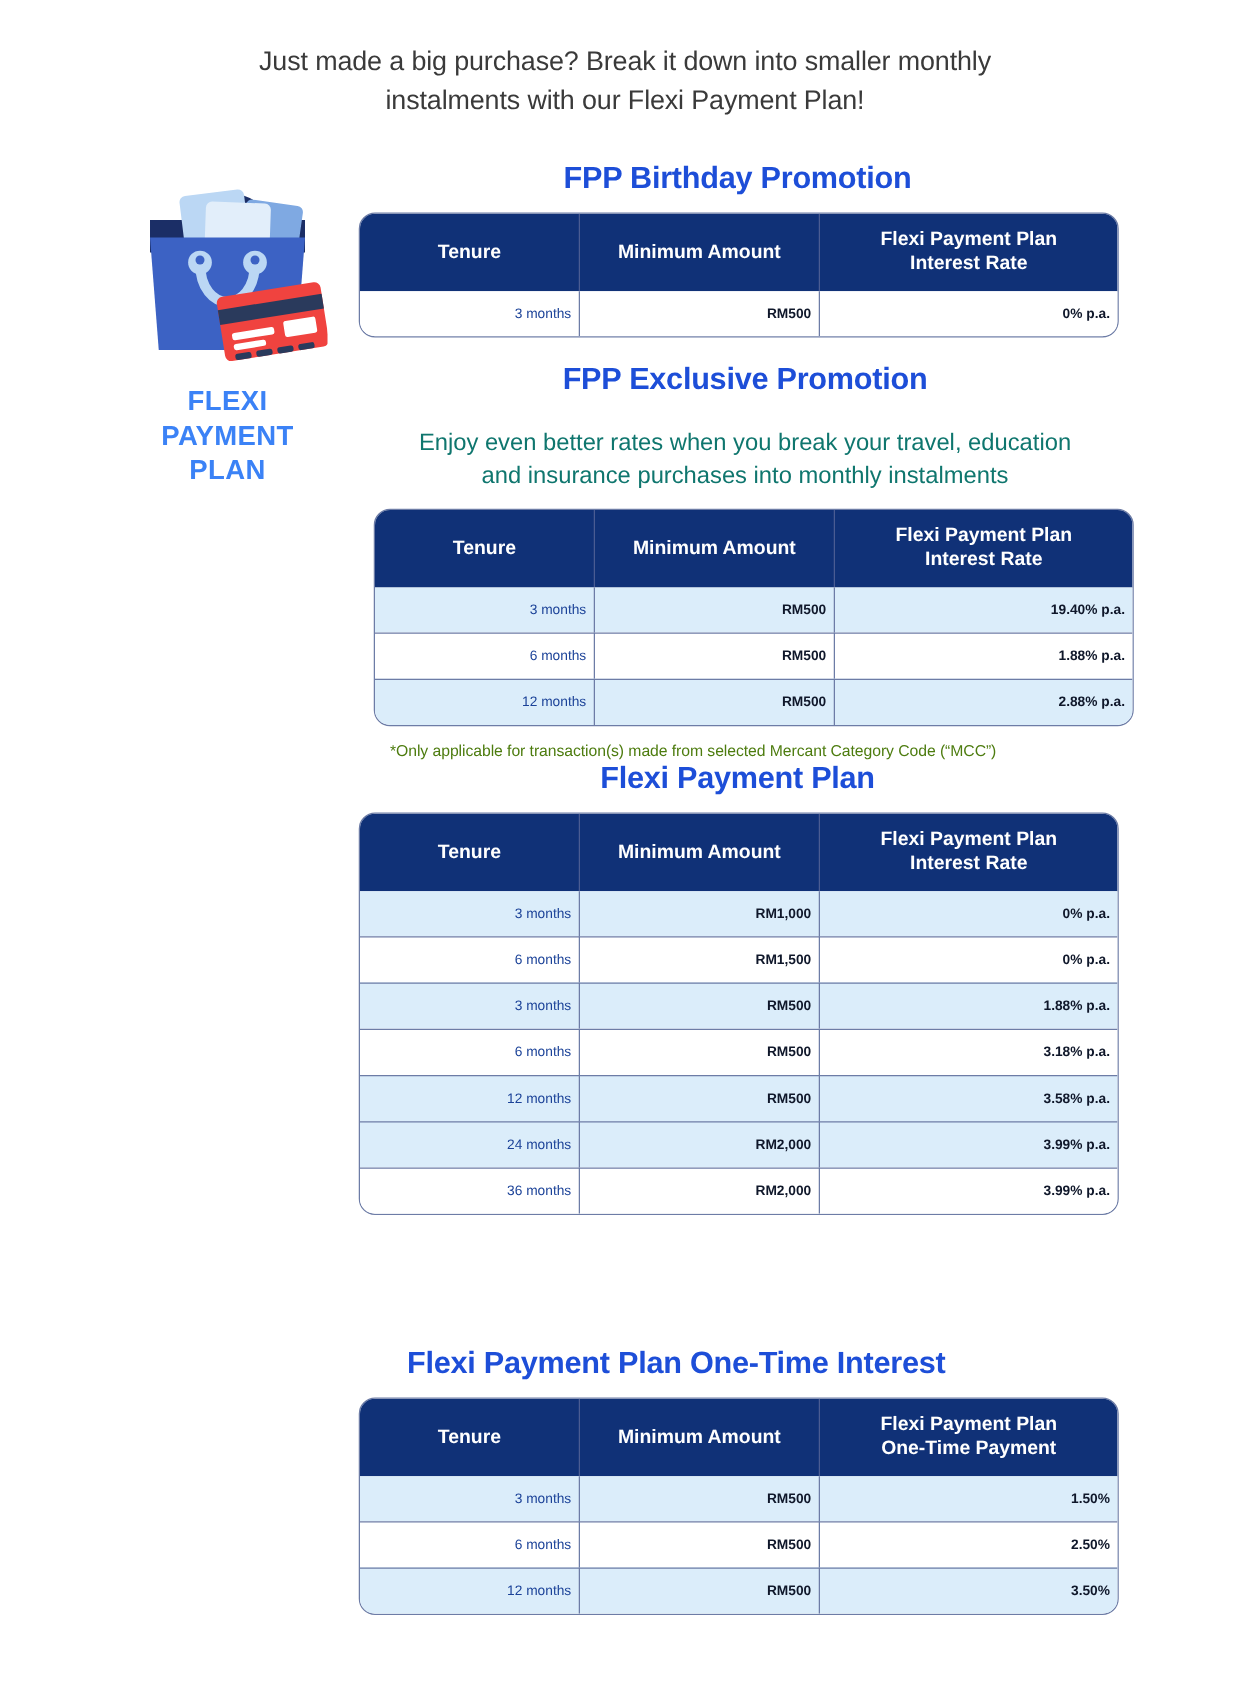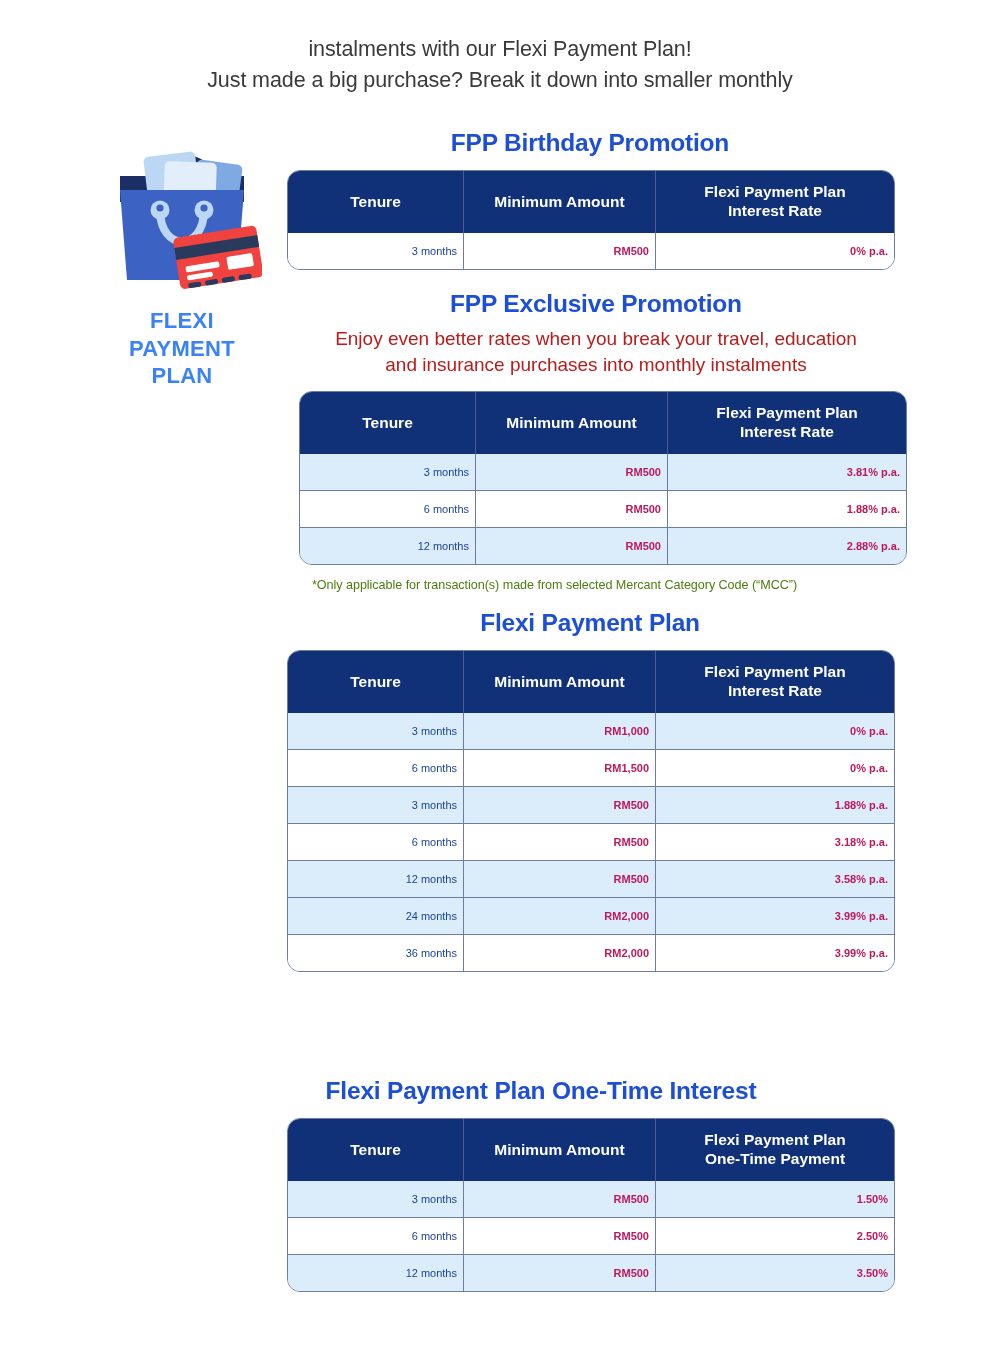--- a/index.html
+++ b/index.html
@@ -74,24 +74,24 @@
     text-align: center;
     color: #1d4ed8;
     font-weight: bold;
     font-size: 24.5px;
     line-height: 1.2;
     letter-spacing: -0.2px;
   }
 
   .sec-sub {
     text-align: center;
-    color: #b91c1c;
+    color: #0f766e;
     font-size: 19px;
     line-height: 1.36;
-    margin-top: 8px;
+    margin-top: 24px;
     font-weight: 400;
   }
 
   .footnote {
     font-size: 12.6px;
     color: #4d7c0f;
     margin-top: 13px;
     padding-left: 13px;
     letter-spacing: -0.05px;
   }
@@ -135,21 +135,21 @@
     border-right: 1.6px solid #6D7CA6;
   }
   .tbl tbody td:last-child { border-right: none; }
 
   .tbl tbody td.tenure {
     font-weight: 400;
     color: #1B4298;
   }
   .tbl tbody td.val {
     font-weight: bold;
-    color: #be185d;
+    color: #0f172a;
   }
 
   .tbl tbody tr.alt td { background: #DBEDFA; }
   .tbl tbody tr.plain td { background: #ffffff; }
 
   
   .tbl tbody tr:first-child td { border-top: none; }
 
   
   #sec-birthday   { position: absolute; top: 0px;   left: 0; width: 606px; }
@@ -157,22 +157,22 @@
   #sec-fpp        { position: absolute; top: 480px; left: 0; width: 606px; }
   #sec-onetime    { position: absolute; top: 948px; left: 0; width: 508px; }
 
   .t-gap-1 { margin-top: 13px; }
   .t-gap-2 { margin-top: 13px; }
 </style>
 </head>
 <body>
 
 <div class="intro">
+  <div>Just made a big purchase? Break it down into smaller monthly</div>
   <div>instalments with our Flexi Payment Plan!</div>
-  <div>Just made a big purchase? Break it down into smaller monthly</div>
 </div>
 
 <div class="layout">
 
   <div class="logo-col">
     <svg class="logo-art" viewBox="0 0 160 165">
 
       <path d="M48 62 C48 22, 112 22, 112 62" fill="none" stroke="#1B2E66" stroke-width="11"></path>
 
       <path d="M18 48 L142 48 L142 74 L18 74 Z" fill="#1B2E66"></path>
@@ -258,21 +258,21 @@
             <th>
               <span>Flexi Payment Plan</span><br>
               <span>Interest Rate</span>
             </th>
           </tr>
         </thead>
         <tbody>
           <tr class="alt">
             <td class="tenure">3 months</td>
             <td class="val">RM500</td>
-            <td class="val">3.81% p.a.</td>
+            <td class="val">19.40% p.a.</td>
           </tr>
           <tr class="plain">
             <td class="tenure">6 months</td>
             <td class="val">RM500</td>
             <td class="val">1.88% p.a.</td>
           </tr>
           <tr class="alt">
             <td class="tenure">12 months</td>
             <td class="val">RM500</td>
             <td class="val">2.88% p.a.</td>

